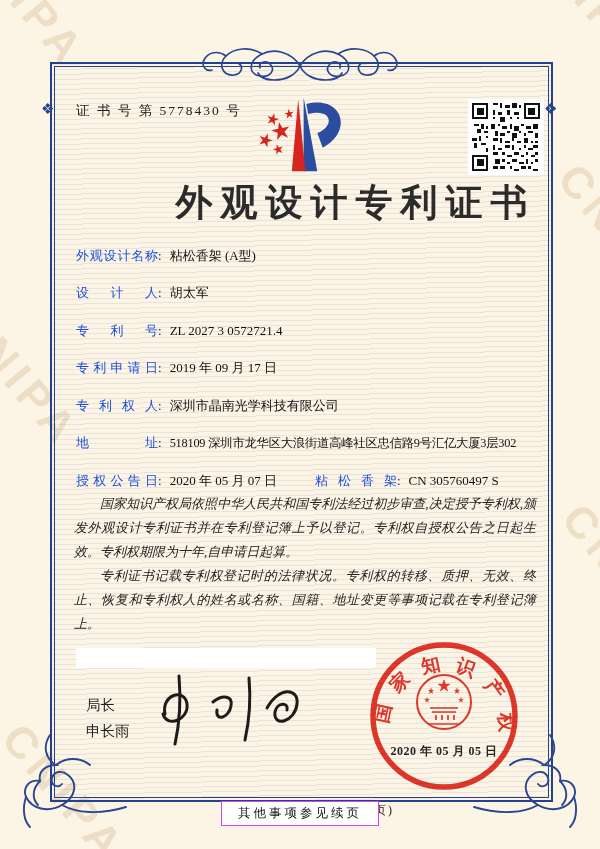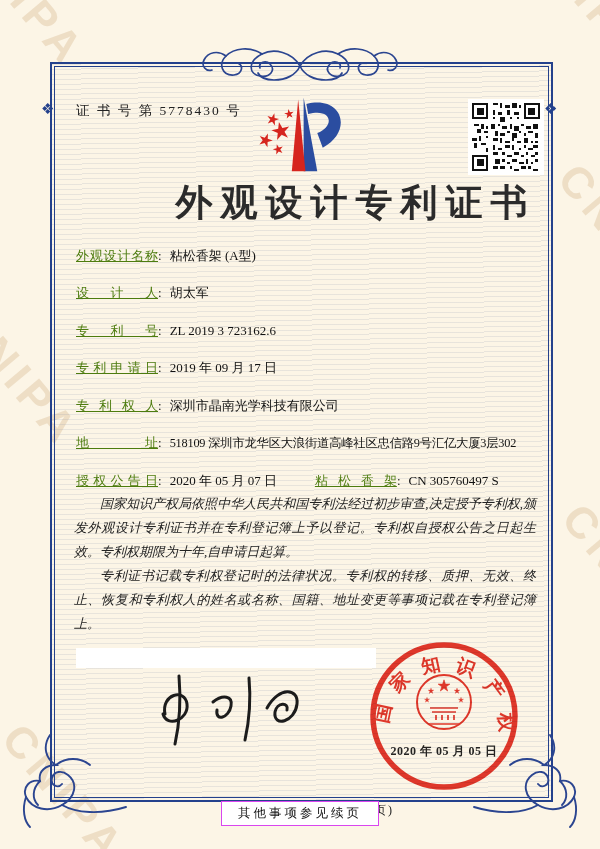--- a/index.html
+++ b/index.html
@@ -21,21 +21,21 @@
 
   .cert-no{position:absolute;left:26px;top:40px;font-size:13.5px;letter-spacing:2px;color:#222;}
 
   .logo{position:absolute;left:200px;top:30px;width:100px;height:84px;}
   .qr{position:absolute;left:418px;top:37px;width:68px;height:68px;background:#fff;padding:4px;}
 
   .title{position:absolute;left:12px;top:116px;width:100%;text-align:center;
          font-size:37px;font-weight:bold;letter-spacing:8px;color:#2b2b2b;text-indent:8px;}
 
   .frow{position:absolute;left:26px;width:460px;white-space:nowrap;}
-  .flabel{display:inline-block;width:82px;text-align:justify;text-align-last:justify;color:#4d7c0f;text-decoration:underline;}
+  .flabel{display:inline-block;width:82px;text-align:justify;text-align-last:justify;color:#1d4ed8;}
   .fcolon{margin-right:8px;}
   .fval{color:#111;}
   .addr .fval{font-size:12.3px;letter-spacing:-0.2px;}
   .grant2{margin-left:38px;}
 
   .paras{position:absolute;left:24px;top:430px;width:462px;font-size:13px;line-height:24px;
          font-style:italic;color:#222;text-align:justify;}
   .paras p{margin:0;text-indent:2em;}
 
   .blank-strip{position:absolute;left:26px;top:586px;width:300px;height:20px;background:#ffffff;}
@@ -228,21 +228,21 @@
 
     <div class="title">外观设计专利证书</div>
 
     <div class="frow" style="top:185px;">
       <span class="flabel">外观设计名称</span><span class="fcolon">:</span><span class="fval">粘松香架 (A型)</span>
     </div>
     <div class="frow" style="top:222px;">
       <span class="flabel">设计人</span><span class="fcolon">:</span><span class="fval">胡太军</span>
     </div>
     <div class="frow" style="top:260px;">
-      <span class="flabel">专利号</span><span class="fcolon">:</span><span class="fval">ZL 2019 3 723162.6</span>
+      <span class="flabel">专利号</span><span class="fcolon">:</span><span class="fval">ZL 2027 3 0572721.4</span>
     </div>
     <div class="frow" style="top:297px;">
       <span class="flabel">专利申请日</span><span class="fcolon">:</span><span class="fval">2019 年 09 月 17 日</span>
     </div>
     <div class="frow" style="top:335px;">
       <span class="flabel">专利权人</span><span class="fcolon">:</span><span class="fval">深圳市晶南光学科技有限公司</span>
     </div>
     <div class="frow addr" style="top:372px;">
       <span class="flabel">地址</span><span class="fcolon">:</span><span class="fval">518109 深圳市龙华区大浪街道高峰社区忠信路9号汇亿大厦3层302</span>
     </div>
@@ -250,20 +250,24 @@
       <span class="flabel">授权公告日</span><span class="fcolon">:</span><span class="fval">2020 年 05 月 07 日</span><span class="flabel grant2">粘松香架</span><span class="fcolon">:</span><span class="fval">CN 305760497 S</span>
     </div>
 
     <div class="paras">
       <p>国家知识产权局依照中华人民共和国专利法经过初步审查,决定授予专利权,颁发外观设计专利证书并在专利登记簿上予以登记。专利权自授权公告之日起生效。专利权期限为十年,自申请日起算。</p>
       <p>专利证书记载专利权登记时的法律状况。专利权的转移、质押、无效、终止、恢复和专利权人的姓名或名称、国籍、地址变更等事项记载在专利登记簿上。</p>
     </div>
 
     <div class="blank-strip"></div>
 
+    <div class="signer">
+      <div>局长</div>
+      <div>申长雨</div>
+    </div>
 
     <svg class="signature" viewBox="0 0 195 80">
       <g stroke="#1c1c1c" fill="none" stroke-width="3" stroke-linecap="round">
         <path d="M30,44 C26,24 50,18 52,34 C54,50 32,58 28,44"></path>
         <path d="M44,6 C46,30 44,56 40,74"></path>
         <path d="M78,32 C88,24 98,26 96,36 C94,48 80,52 82,40"></path>
         <path d="M114,8 C116,30 114,52 110,70"></path>
         <path d="M132,38 C144,16 164,18 162,34 C160,52 138,58 140,42 C142,32 154,32 152,40"></path>
       </g>
     </svg>

